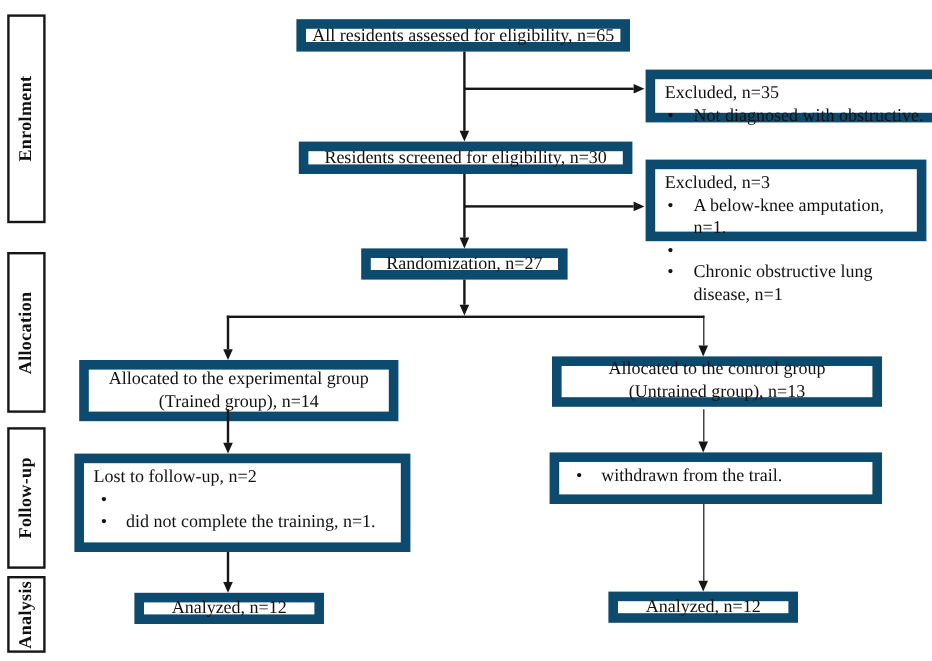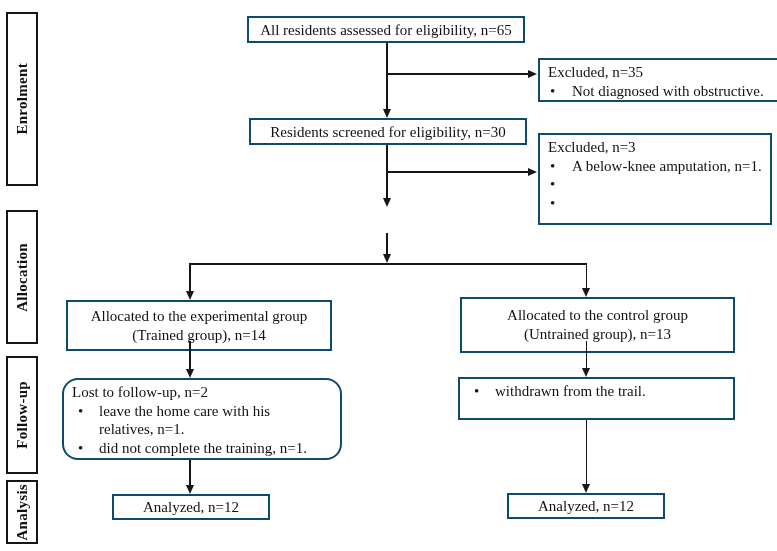--- a/index.html
+++ b/index.html
@@ -7,21 +7,21 @@
     position: relative;
     width: 777px; height: 551px;
     background: #ffffff;
     font-family: "Liberation Serif", "DejaVu Serif", serif;
     color: #111111;
     font-size: 15px;
     overflow: hidden;
   }
   .box {
     position: absolute;
-    border: 2px solid #0c4a6e;
+    border: 8px solid #0c4a6e;
     background: #ffffff;
     box-sizing: border-box;
   }
   .center-box {
     display: flex; align-items: center; justify-content: center;
     text-align: center; line-height: 18px; padding: 1px 4px;
   }
   .note-box { padding: 3px 5px 3px 0; line-height: 18.5px; }
   .note-title { padding-left: 8px; }
   .bullet-row { display: flex; align-items: flex-start; }
@@ -90,48 +90,51 @@
     <div class="bullet-row ind-a">
       <span class="bullet-marker">•</span>
       <span class="bullet-text nw">Not diagnosed with obstructive.</span>
     </div>
   </div>
 
   <div class="box center-box" style="left:249px; top:118px; width:278px; height:27px;">
     <span>Residents screened for eligibility, n=30</span>
   </div>
 
-  <div class="box note-box" style="left:538px; top:133px; width:234px; height:92px;">
+  <div class="box note-box" style="left:538px; top:133px; width:234px; height:68px;">
     <div class="note-title">Excluded, n=3</div>
     <div class="bullet-row ind-a">
       <span class="bullet-marker">•</span>
       <span class="bullet-text">A below-knee amputation, n=1.</span>
     </div>
     <div class="bullet-row ind-a">
       <span class="bullet-marker">•</span>
     </div>
     <div class="bullet-row ind-a">
       <span class="bullet-marker">•</span>
+      <span class="bullet-text">Chronic obstructive lung disease, n=1</span>
     </div>
   </div>
 
+  <div class="box center-box" style="left:301px; top:207px; width:172px; height:26px;">
+    <span>Randomization, n=27</span>
+  </div>
 
   <div class="box center-box two-line" style="left:66px; top:300px; width:266px; height:51px;">
     <span><span>Allocated to the experimental group</span><br><span>(Trained group), n=14</span></span>
   </div>
 
-  <div class="box center-box two-line" style="left:460px; top:297px; width:275px; height:56px;">
+  <div class="box center-box two-line" style="left:460px; top:297px; width:275px; height:42px;">
     <span><span>Allocated to the control group</span><br><span>(Untrained group), n=13</span></span>
   </div>
 
-  <div class="box note-box" style="left:62px; top:378px; width:280px; height:82px;border-radius:16px;">
+  <div class="box note-box" style="left:62px; top:378px; width:280px; height:82px;">
     <div class="note-title">Lost to follow-up, n=2</div>
     <div class="bullet-row ind-b">
       <span class="bullet-marker">•</span>
-      <span class="bullet-text" style="max-width:190px;">leave the home care with his relatives, n=1.</span>
     </div>
     <div class="bullet-row ind-b">
       <span class="bullet-marker">•</span>
       <span class="bullet-text nw">did not complete the training, n=1.</span>
     </div>
   </div>
 
   <div class="box note-box" style="left:458px; top:377px; width:277px; height:43px;">
     <div class="bullet-row ind-b">
       <span class="bullet-marker">•</span>

